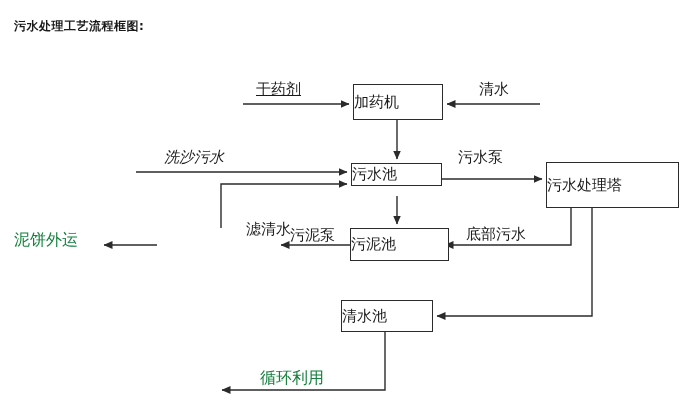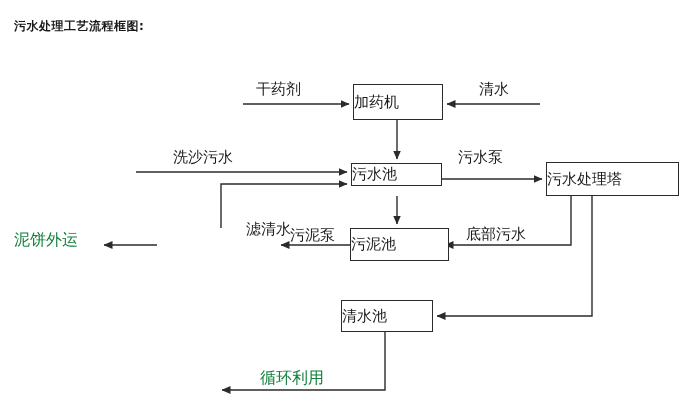--- a/index.html
+++ b/index.html
@@ -107,38 +107,38 @@
   </svg>
 
   <div class="nodebox" style="left:353px; top:84px;  width:90px;  height:36px;">
     <span>加药机</span>
   </div>
 
   <div class="nodebox" style="left:351px; top:163px; width:91px;  height:23px;">
     <span>污水池</span>
   </div>
 
-  <div class="nodebox" style="left:546px; top:162px; width:133px; height:34px;">
+  <div class="nodebox" style="left:546px; top:162px; width:133px; height:46px;">
     <span>污水处理塔</span>
   </div>
 
 
   <div class="nodebox" style="left:350px; top:228px; width:99px;  height:33px;">
     <span>污泥池</span>
   </div>
 
   <div class="nodebox" style="left:341px; top:300px; width:92px;  height:32px;">
     <span>清水池</span>
   </div>
 
-  <div class="edgelabel" style="left:256px; top:80px;">干药剂</div>
+  <div class="edgelabel" style="left:256px; top:80px;text-decoration:underline;">干药剂</div>
 
   <div class="edgelabel" style="left:479px; top:80px;">清水</div>
 
-  <div class="edgelabel" style="left:173px; top:148px;">洗沙污水</div>
+  <div class="edgelabel" style="left:164px; top:148px;font-style:italic;">洗沙污水</div>
 
   <div class="edgelabel" style="left:246px; top:188px;margin-top:32px;">滤清水</div>
 
   <div class="edgelabel" style="left:458px; top:148px;">污水泵</div>
 
   <div class="edgelabel" style="left:466px; top:225px;">底部污水</div>
 
   <div class="edgelabel" style="left:290px; top:226px;">污泥泵</div>
 
   <div class="termlabel" style="left:14px; top:230px;">泥饼外运</div>

